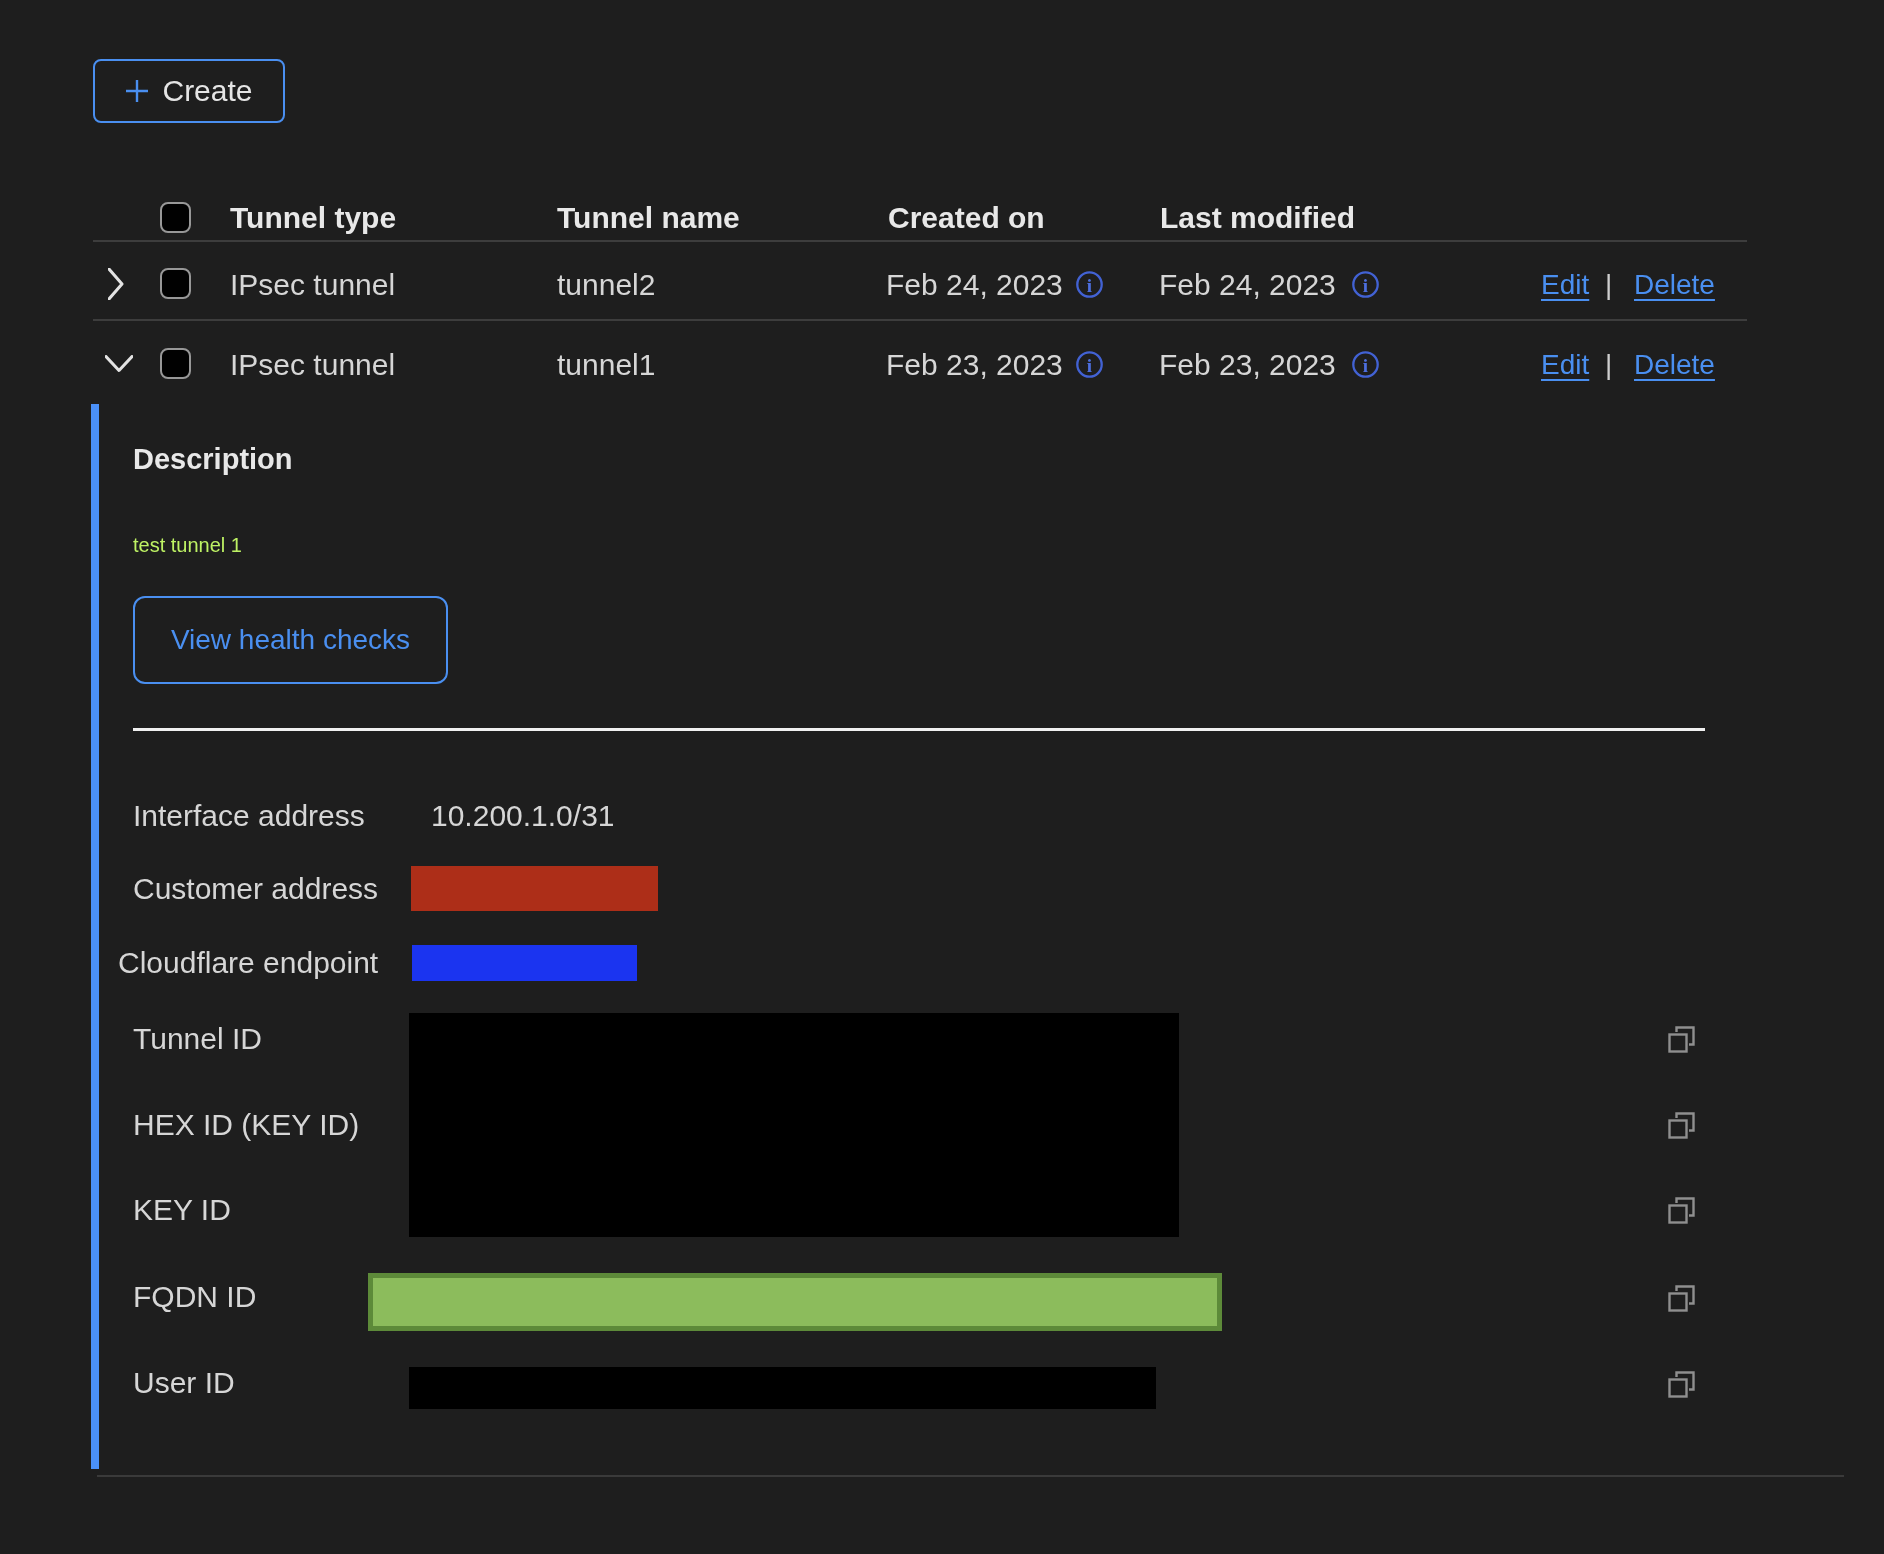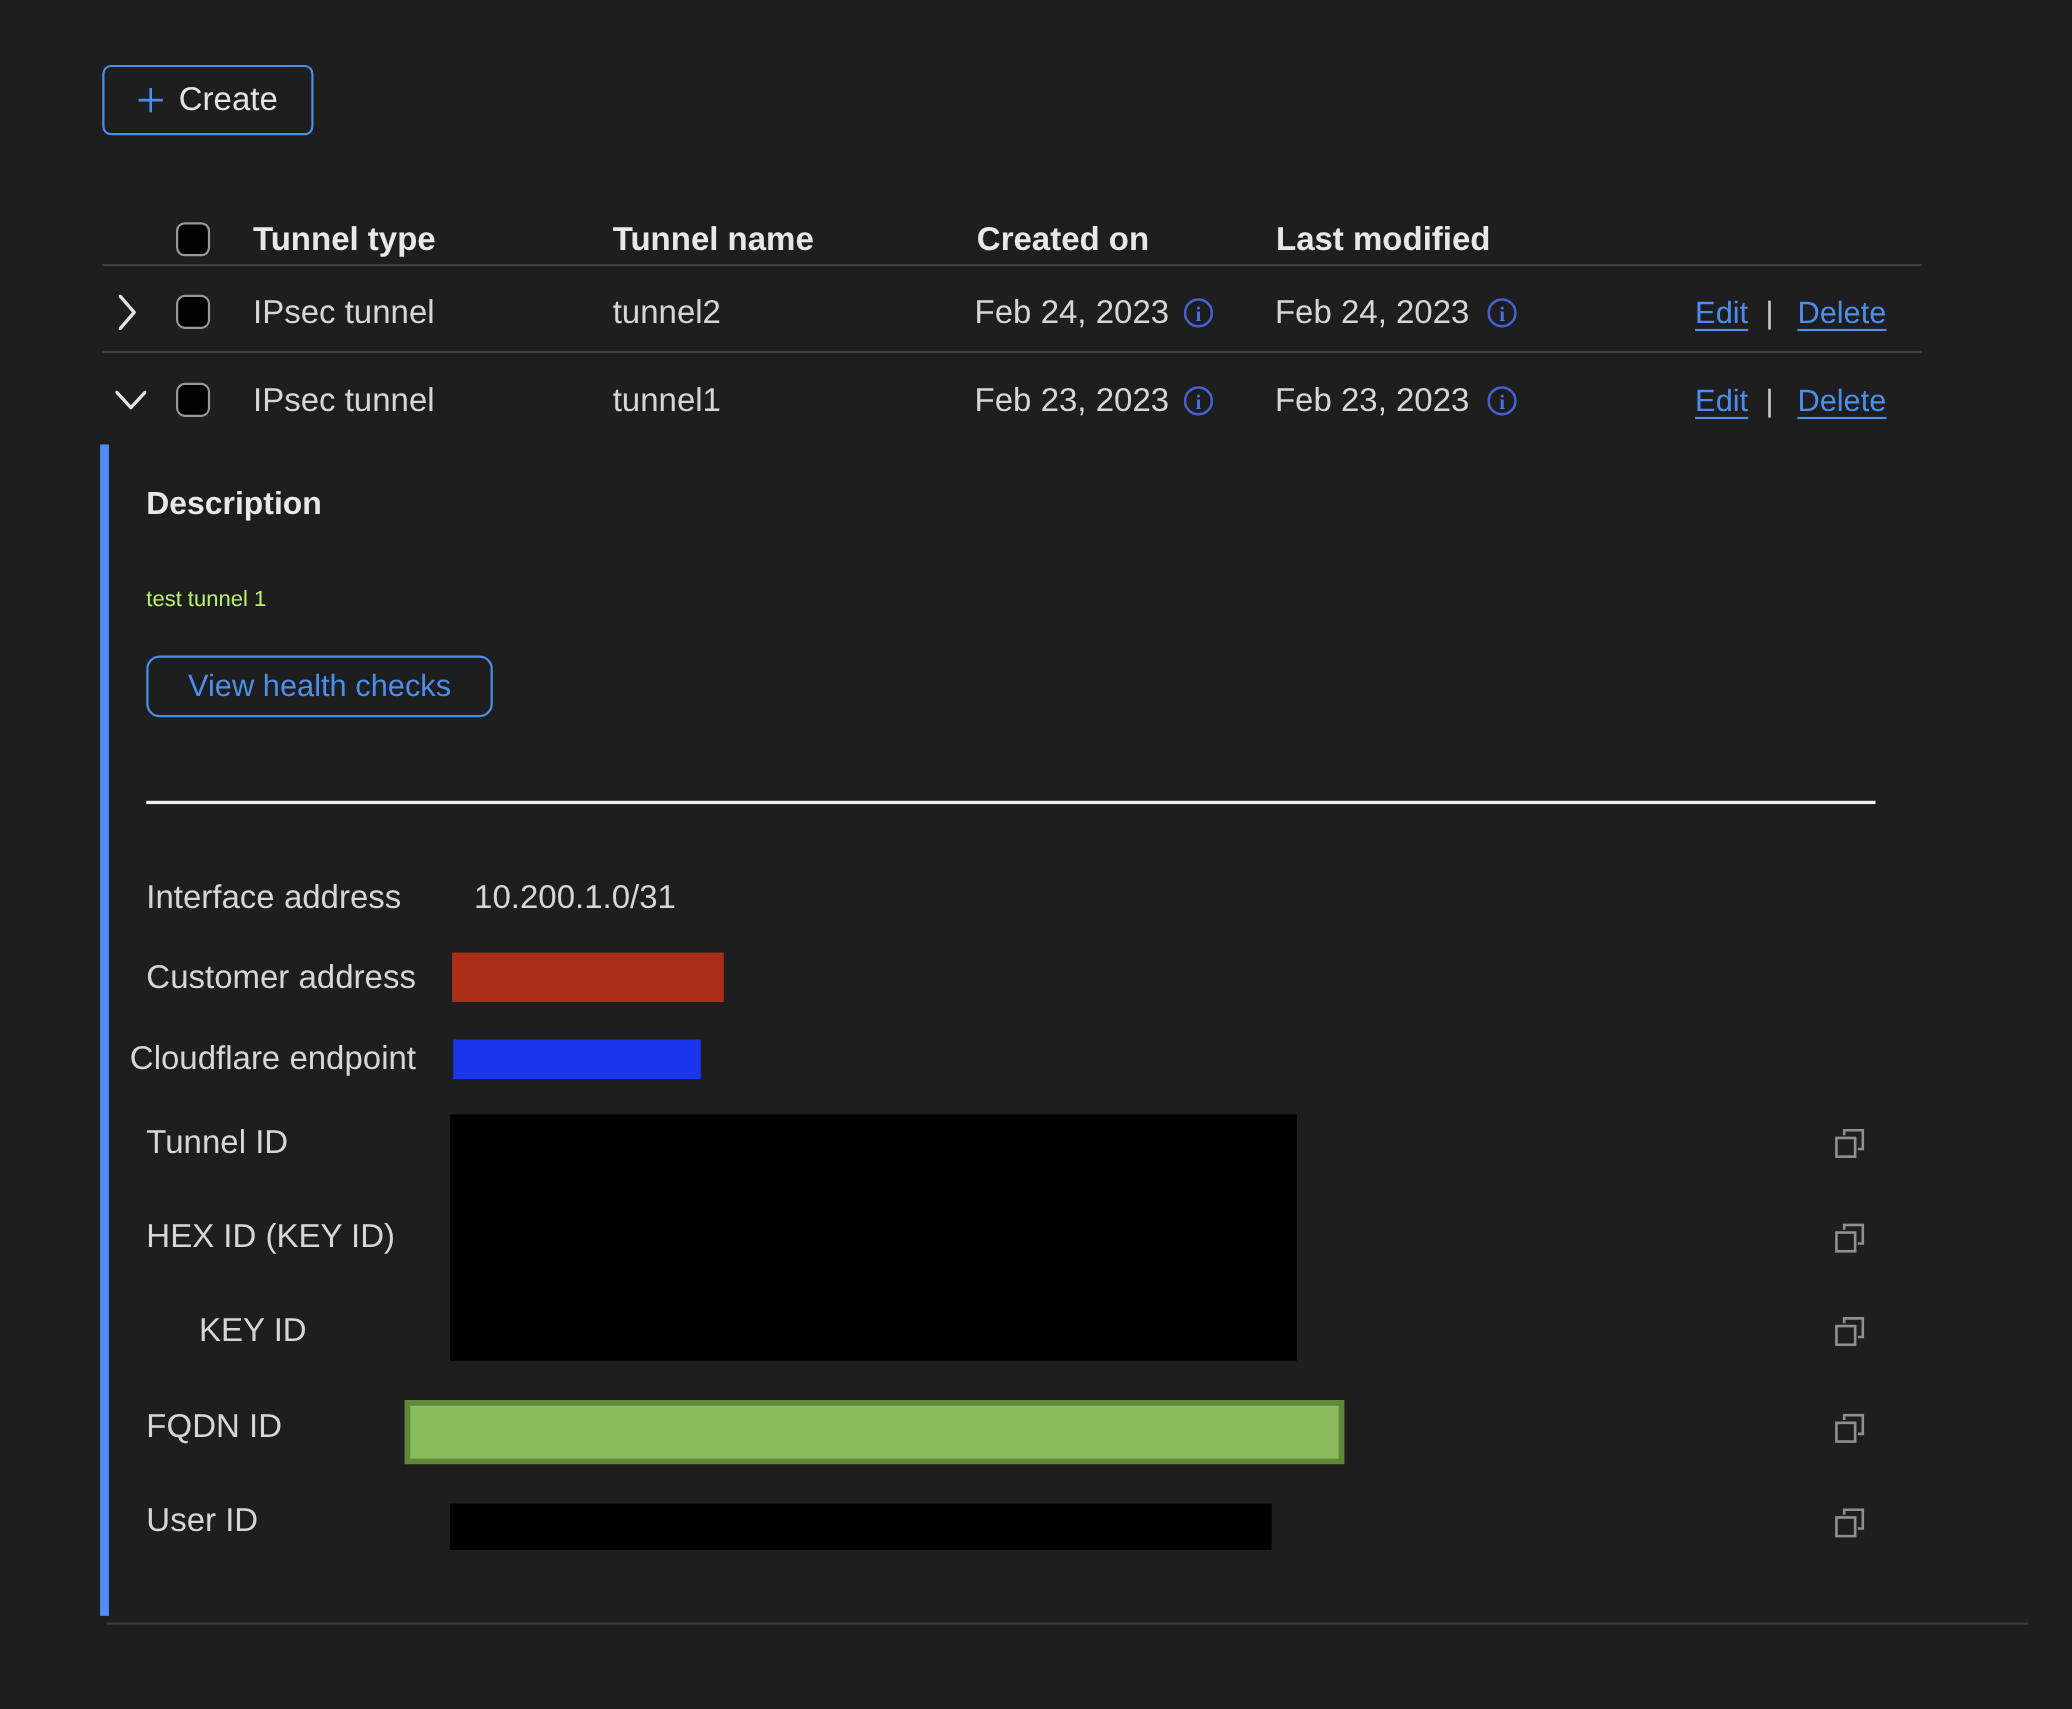--- a/index.html
+++ b/index.html
@@ -73,37 +73,37 @@
     <text x="13.5" y="20.5" font-family="Liberation Serif" font-weight="bold" font-size="19" fill="#4d6fe0" text-anchor="middle">i</text>
   </svg>
 <div class="abs vc txt link" style="left:1541px;top:365px;font-size:28px;">Edit</div>
 <div class="abs vc" style="left:1605px;top:365px;color:#cfcfcf;font-size:28px;">|</div>
 <div class="abs vc txt link" style="left:1634px;top:365px;font-size:28px;">Delete</div>
 
 <div class="abs" style="left:91px;top:404px;width:8px;height:1065px;background:#4a90f8;"></div>
 
 <div class="abs vc txt bold" style="left:133px;top:459px;font-size:29px;">Description</div>
 <div class="abs vc" style="left:133px;top:545px;color:#bef264;font-size:20px;">test tunnel 1</div>
-<div class="abs" style="left:133px;top:596px;width:315px;height:56px;border:2px solid #4a8ff0;border-radius:12px;box-sizing:border-box;display:flex;align-items:center;justify-content:center;">
+<div class="abs" style="left:133px;top:596px;width:315px;height:88px;border:2px solid #4a8ff0;border-radius:12px;box-sizing:border-box;display:flex;align-items:center;justify-content:center;">
   <span style="color:#4a8ff0;font-size:28px;">View health checks</span>
 </div>
 <div class="abs" style="left:133px;top:728px;width:1572px;height:3px;background:#f0f0f0;"></div>
 
 <div class="abs vc txt" style="left:133px;top:816px;">Interface address</div>
 <div class="abs vc txt" style="left:431px;top:816px;">10.200.1.0/31</div>
 
 <div class="abs vc txt" style="left:133px;top:889px;">Customer address</div>
 <div class="abs" style="left:411px;top:866px;width:247px;height:45px;background:#ad2e18;"></div>
 
 <div class="abs vc txt" style="left:118px;top:963px;">Cloudflare endpoint</div>
 <div class="abs" style="left:412px;top:945px;width:225px;height:36px;background:#1b34f0;"></div>
 
 <div class="abs vc txt" style="left:133px;top:1039px;">Tunnel ID</div>
 <div class="abs vc txt" style="left:133px;top:1125px;">HEX ID (KEY ID)</div>
-<div class="abs vc txt" style="left:133px;top:1210px;margin-left:48px;">KEY ID</div>
+<div class="abs vc txt" style="left:133px;top:1210px;">KEY ID</div>
 <div class="abs" style="left:409px;top:1013px;width:770px;height:224px;background:#000;"></div>
 
 <div class="abs vc txt" style="left:133px;top:1297px;">FQDN ID</div>
 <div class="abs" style="left:368px;top:1273px;width:854px;height:58px;background:#8cbc5c;border:5px solid #5d8a39;box-sizing:border-box;"></div>
 
 <div class="abs vc txt" style="left:133px;top:1383px;">User ID</div>
 <div class="abs" style="left:409px;top:1367px;width:747px;height:42px;background:#000;"></div>
 
 <svg class="abs copyicon" style="left:1668px;top:1026px;" width="27" height="27" viewBox="0 0 27 27">
     <path d="M8.5 6 V1.5 H25.5 V18.5 H21" stroke="#8f8f8f" stroke-width="2.4" fill="none"></path>

